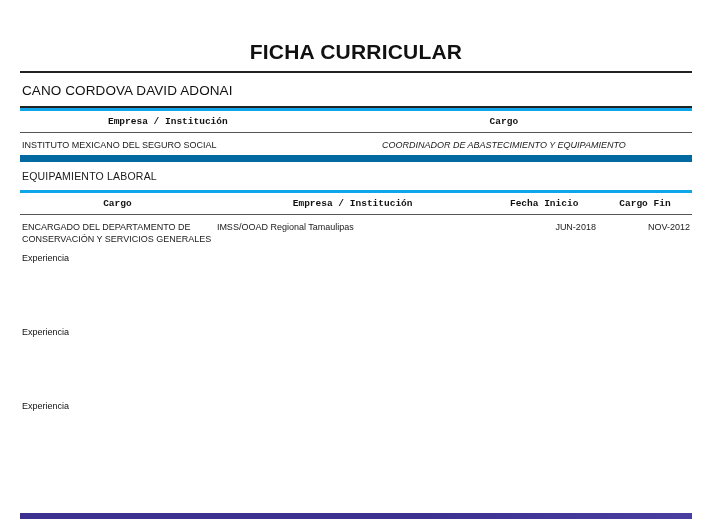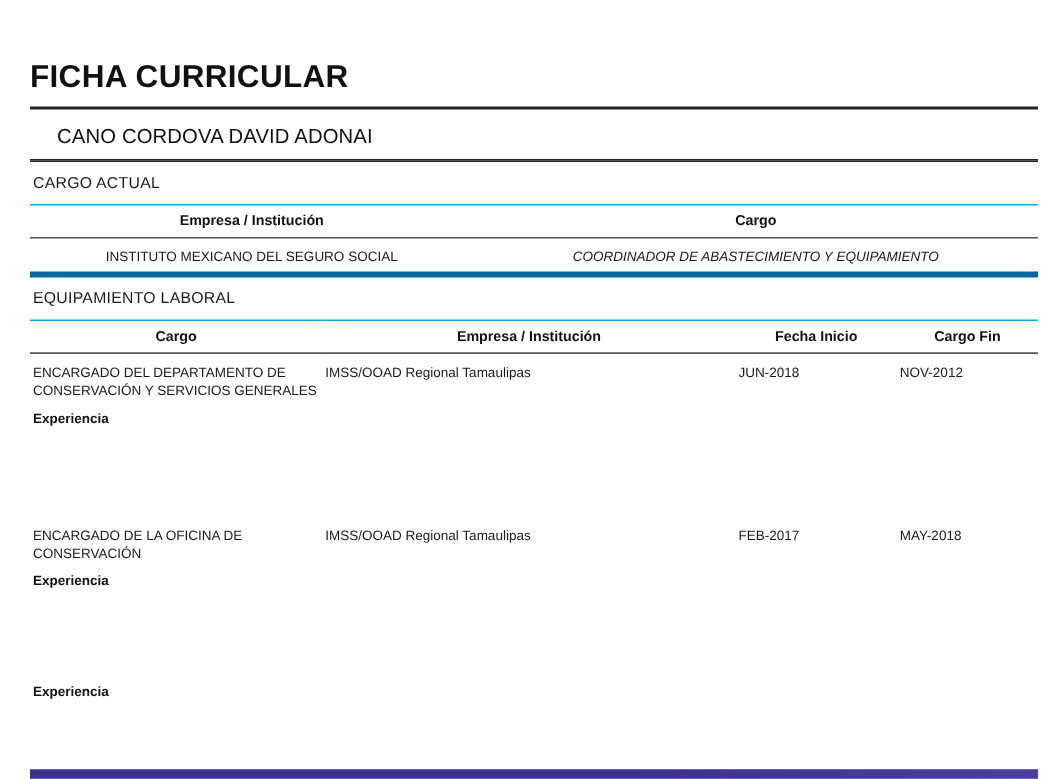--- a/index.html
+++ b/index.html
@@ -28,35 +28,35 @@
     top: 40px;
     width: 672px;
   }
   .doc-title {
     font-size: 21px;
     font-weight: bold;
     letter-spacing: 0.2px;
     color: #111;
     margin: 0 0 8px 0;
     line-height: 1.1;
+    text-align: center;
   }
   .rule-double {
     border-top: 1px solid #222;
     border-bottom: 1px solid #222;
     height: 2px;
     box-sizing: border-box;
     margin: 0;
   }
   .person-name {
     font-size: 13.5px;
     font-weight: normal;
     color: #111;
     padding: 10px 0 8px 2px;
     letter-spacing: 0.1px;
-    margin-left: 16px;
   }
   .section-label {
     font-size: 10.5px;
     color: #1a1a1a;
     padding: 8px 0 8px 2px;
     letter-spacing: 0.2px;
   }
   table {
     width: 100%;
     border-collapse: collapse;
@@ -71,34 +71,34 @@
   }
   td {
     font-size: 9px;
     color: #1a1a1a;
     padding: 6px 2px 4px 2px;
     vertical-align: top;
     line-height: 1.35;
   }
   .t-left { text-align: left; }
   .t-center { text-align: center; font-style: italic; }
-  .t-right { }
+  .t-right { text-align: right; }
   .hdr-row-top td, .hdr-row-top th {
-    border-top: 1px solid #0ea5e9;
+    border-top: 3px solid #0ea5e9;
+    font-family: Liberation Mono, monospace;
   }
   .hdr-row-bot td, .hdr-row-bot th {
     border-bottom: 1px solid #555;
   }
   .row-sep td {
-    border-bottom: 4px solid #0369a1;
-    text-align: center;
+    border-bottom: 7px solid #0369a1;
   }
   .exp-label {
     font-size: 9px;
-    font-weight: bold;
+    font-weight: normal;
     color: #111;
     padding-top: 2px;
   }
   .traj-block {
     height: 74px;
   }
   .traj-block.last {
     height: 52px;
   }
   .footer-bar {
@@ -125,21 +125,20 @@
   <div class="content">
 
     <h1 class="doc-title">FICHA CURRICULAR</h1>
 
     <div class="rule-double"></div>
 
     <div class="person-name">CANO CORDOVA DAVID ADONAI</div>
 
     <div class="rule-double"></div>
 
-    <div class="section-label">CARGO ACTUAL</div>
 
     <table>
       <colgroup>
         <col style="width:44%">
         <col style="width:56%">
       </colgroup>
       <thead>
         <tr class="hdr-row-top hdr-row-bot">
           <th>Empresa / Institución</th>
           <th>Cargo</th>
@@ -177,26 +176,20 @@
           <td class="t-right">JUN-2018</td>
           <td class="t-right">NOV-2012</td>
         </tr>
         <tr class="traj-block">
           <td class="exp-label t-left">Experiencia</td>
           <td></td>
           <td></td>
           <td></td>
         </tr>
 
-        <tr>
-          <td class="t-left">ENCARGADO DE LA OFICINA DE CONSERVACIÓN</td>
-          <td class="t-left">IMSS/OOAD Regional Tamaulipas</td>
-          <td class="t-right">FEB-2017</td>
-          <td class="t-right">MAY-2018</td>
-        </tr>
         <tr class="traj-block">
           <td class="exp-label t-left">Experiencia</td>
           <td></td>
           <td></td>
           <td></td>
         </tr>
 
         <tr class="traj-block last">
           <td class="exp-label t-left">Experiencia</td>
           <td></td>

